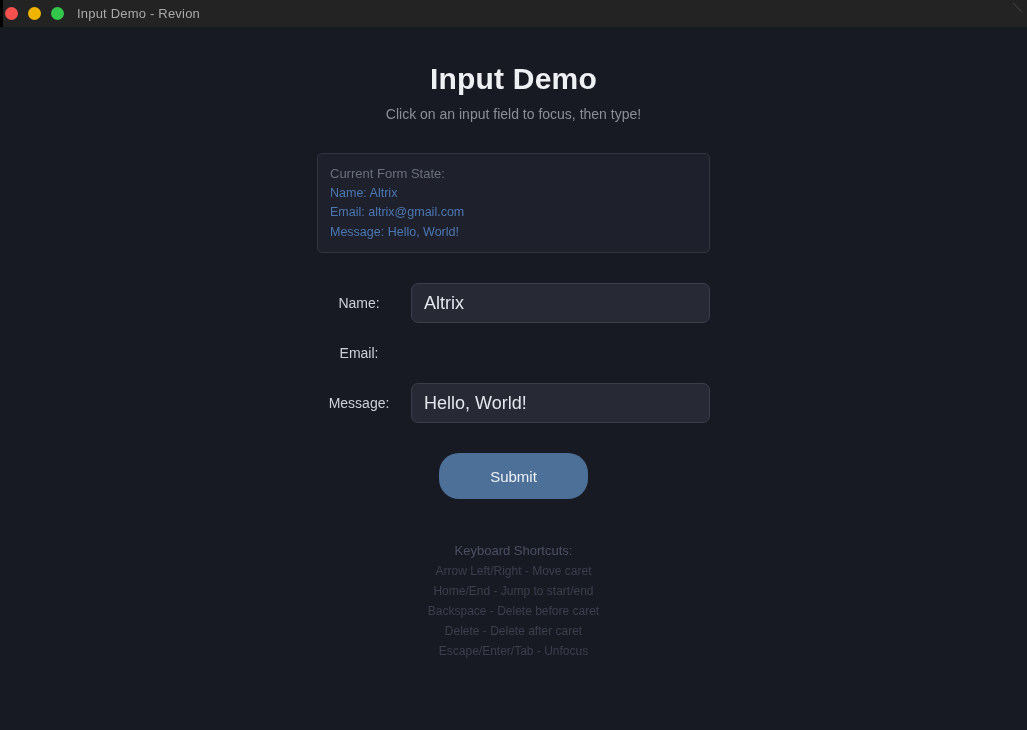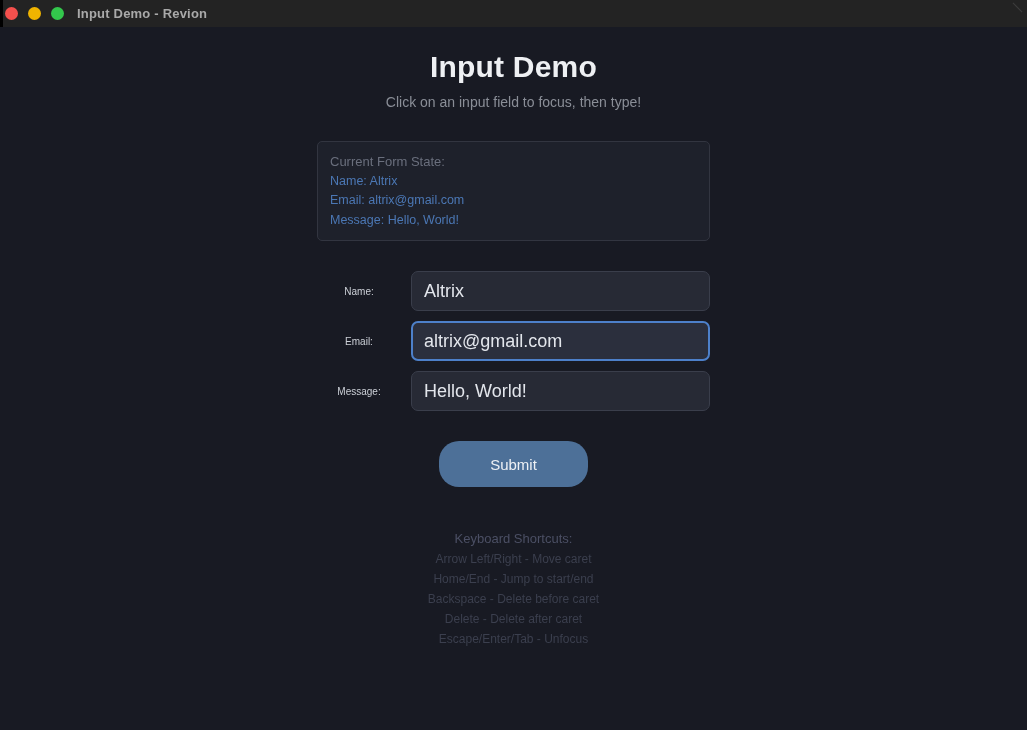--- a/index.html
+++ b/index.html
@@ -21,36 +21,36 @@
     position: absolute; left: 0; top: 0; width: 3px; height: 27px; background: #000;
   }
   .lights { display: flex; gap: 10px; margin-left: 5px; }
   .light {
     width: 13px; height: 13px; border-radius: 50%; display: inline-block; cursor: pointer;
   }
   .light.red    { background: var(--traffic-red, #f4504d); }
   .light.yellow { background: var(--traffic-yellow, #f0b400); }
   .light.green  { background: var(--traffic-green, #33c74c); }
   .wtitle {
-    margin-left: 13px; font-size: 13px; font-weight: bold;
+    margin-left: 13px; font-size: 13px; font-weight: normal;
     color: #a9a9a9; letter-spacing: 0.2px;
   }
   .artifact {
     position: absolute; right: 3px; top: 7px;
     width: 13px; height: 1px; background: #4f4f4f; opacity: .6;
     transform: rotate(45deg);
   }
 
   
   .content {
     position: absolute; top: 27px; left: 0; right: 0; bottom: 0;
     background: var(--page-bg, #181a23);
   }
   h1 {
-    margin-top: 22px; text-align: center;
+    margin-top: 34px; text-align: center;
     font-size: 30px; line-height: 36px; font-weight: 600;
     color: #eef0f3; letter-spacing: 0.2px;
   }
   .subtitle {
     margin-top: 8px; text-align: center;
     font-size: 14px; line-height: 18px; color: #8a8e97;
   }
 
   
   .statebox {
@@ -62,21 +62,21 @@
     text-align: left;
   }
   .state-title { font-size: 13px; line-height: 19.5px; color: #6a6f7d; }
   .state-line  { font-size: 12.5px; line-height: 19.5px; color: var(--state-blue, #4b77b4); }
 
   
   .form { width: 393px; margin: 30px auto 0; }
   .frow { display: flex; align-items: center; height: 40px; margin-bottom: 10px; }
   .flabel {
     width: 84px; margin-right: 10px; text-align: center;
-    font-size: 10px; color: #ccd0d7;
+    font-size: 14px; color: #ccd0d7;
   }
   .finput {
     flex: 1; height: 40px; min-width: 0;
     background: #272a35;
     border: 1px solid #3a3e4b;
     border-radius: 7px;
     padding: 0 12px;
     font-family: "Liberation Sans", "DejaVu Sans", sans-serif;
     font-size: 18px; color: #e3e6ec;
     outline: none;
@@ -133,21 +133,20 @@
 
     <div class="form">
 
       <div class="frow">
         <label class="flabel">Name:</label>
         <input class="finput" spellcheck="false" value="Altrix" style="">
       </div>
 
       <div class="frow">
         <label class="flabel">Email:</label>
-        <input class="finput focused" spellcheck="false" value="altrix@gmail.com" style="">
       </div>
 
       <div class="frow">
         <label class="flabel">Message:</label>
         <input class="finput" spellcheck="false" value="Hello, World!" style="">
       </div>
 
     </div>
 
     <div class="submit-row">

